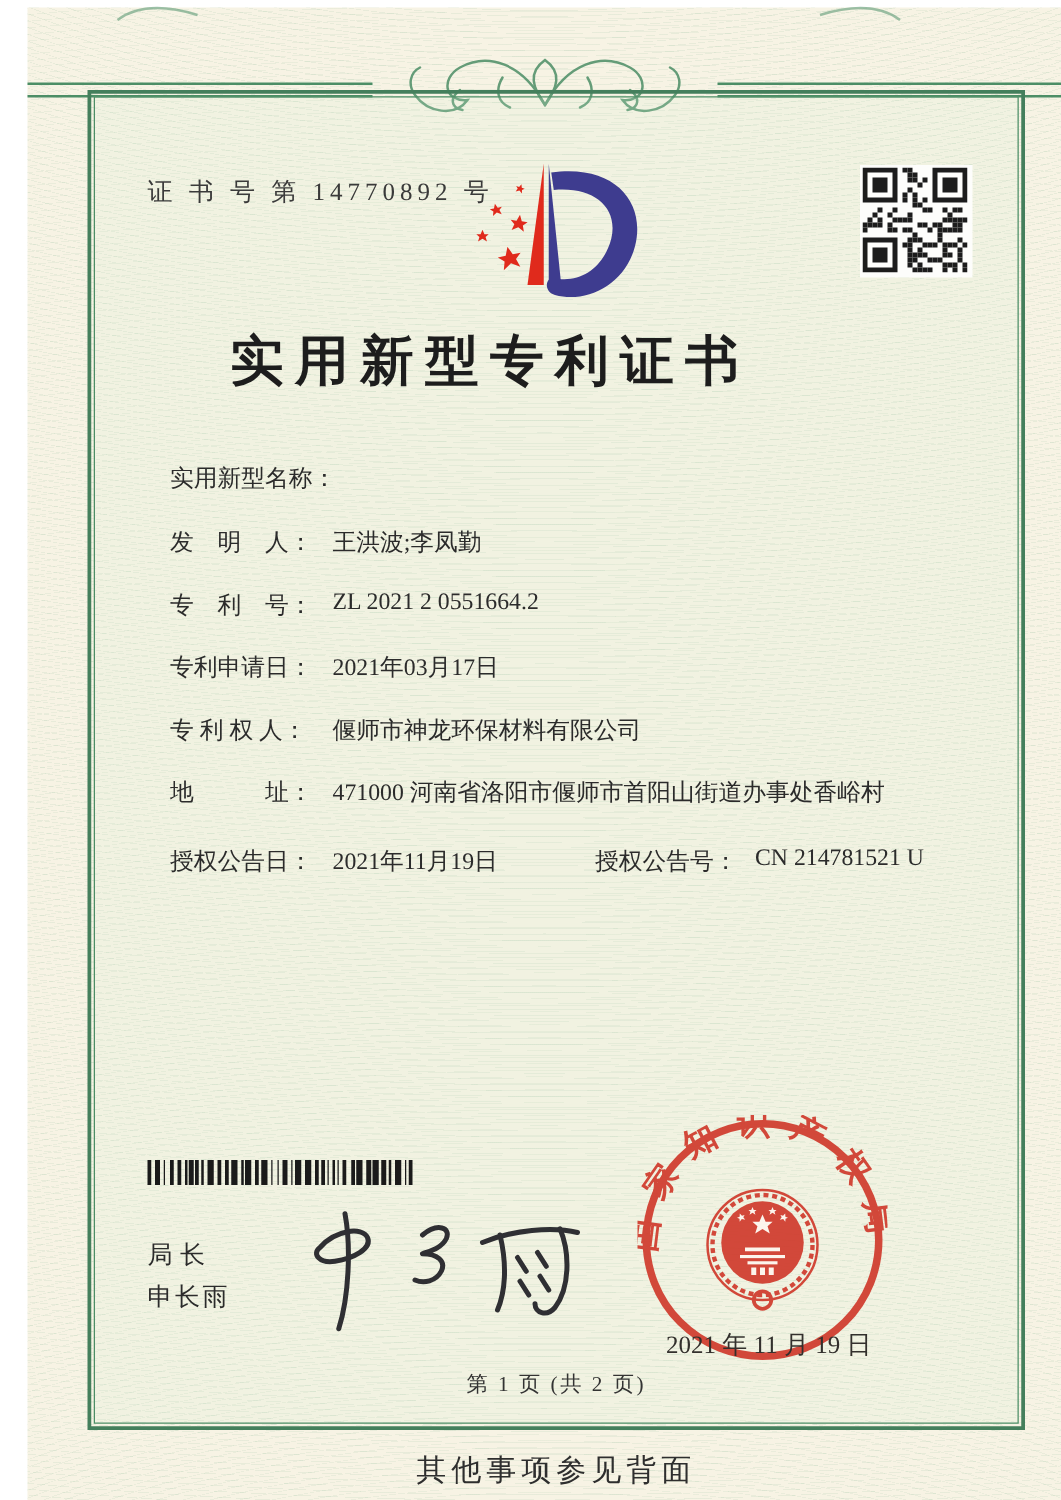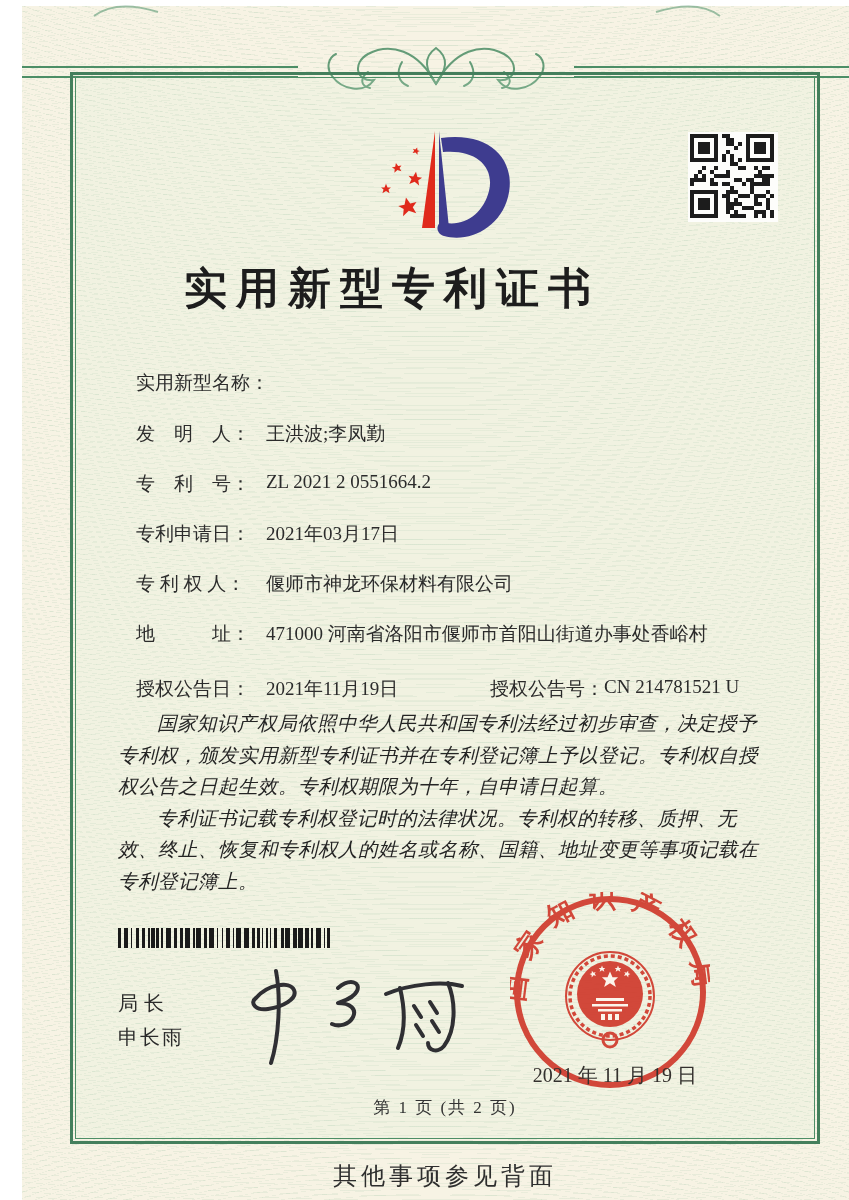--- a/index.html
+++ b/index.html
@@ -18,21 +18,21 @@
   .frame-inner{position:absolute;inset:2px;border:1px solid #4c8e66;background:rgba(214,234,210,0.16);}
   .cert-no{position:absolute;left:96px;top:134px;font-size:20px;letter-spacing:4px;color:#3a3a3a;}
   .logo{position:absolute;left:318px;top:112px;}
   .qr{position:absolute;left:666px;top:126px;width:86px;height:86px;background:#fdfdfb;padding:2px;}
   .title{position:absolute;left:48px;top:254px;width:644px;text-align:center;
          font-size:43px;font-weight:700;letter-spacing:9px;color:#1d1d1d;}
   .rows{position:absolute;left:96px;top:364px;width:660px;font-size:19px;}
   .row{position:absolute;left:18px;display:flex;white-space:nowrap;}
   .row .lbl{display:inline-block;width:130px;flex:0 0 130px;}
   .grant2{position:absolute;left:340px;top:0;display:flex;white-space:nowrap;}
-  .grant2 .lbl{width:128px;flex:0 0 128px;text-align:right;}
+  .grant2 .lbl{width:128px;flex:0 0 128px;}
   .paras{position:absolute;left:96px;top:702px;width:658px;font-size:19.5px;line-height:31.5px;
          font-style:italic;letter-spacing:0.5px;color:#242424;}
   .paras p{margin:0;text-indent:2em;}
   .barcode{position:absolute;left:96px;top:922px;width:218px;height:20px;font-size:0;}
   .signer-title{position:absolute;left:96px;top:984px;font-size:20px;letter-spacing:6px;}
   .signer-name{position:absolute;left:96px;top:1018px;font-size:20px;letter-spacing:2px;}
   .signature{position:absolute;left:208px;top:952px;}
   .seal{position:absolute;left:488px;top:886px;}
   .seal-date{position:absolute;left:478px;top:1056px;width:230px;text-align:center;font-size:20px;color:#33302d;}
   .page-indicator{position:absolute;left:48px;top:1090px;width:750px;text-align:center;font-size:17px;letter-spacing:2px;color:#333;}
@@ -61,20 +61,21 @@
       <path d="M2,14 C18,2 40,2 66,10" fill="none" stroke="#5c9a74" stroke-width="2" opacity="0.6"></path>
     </svg>
     <svg class="edge-frag" style="left:630px" width="70" height="16" viewBox="0 0 70 16">
       <path d="M68,14 C52,2 30,2 4,10" fill="none" stroke="#5c9a74" stroke-width="2" opacity="0.6"></path>
     </svg>
 
     <div class="frame">
       <div class="frame-inner"></div>
     </div>
 
+    <div class="cert-no">证 书 号 第 14770892 号</div>
 
     <svg class="logo" width="200" height="130" viewBox="0 0 200 130">
       <defs>
         <path id="star" d="M0,-10 L2.94,-3.09 L9.51,-3.09 L4.76,1.18 L6.88,8.09 L0,3.82 L-6.88,8.09 L-4.76,1.18 L-9.51,-3.09 L-2.94,-3.09 Z"></path>
       </defs>
       <path d="M101,20 C152,13 177,44 168,79 C160,110 129,125 104,118 C97,116 95,108 101,104 C124,110 143,96 149,73 C155,48 135,31 103,34 Z" fill="#3e3c8f"></path>
       <polygon points="95,13 82,110 95,110" fill="#e02a1c"></polygon>
       <polygon points="99,13 99,110 109,110" fill="#3e3c8f"></polygon>
       <g fill="#e02a1c">
         <use href="#star" transform="translate(76,33) scale(0.38) rotate(18)"></use>
@@ -232,24 +233,20 @@
       <div class="row" style="top:306px;width:660px">
         <span class="lbl">授权公告日：</span>
         <span class="val">2021年11月19日</span>
         <span class="grant2">
           <span class="lbl">授权公告号：</span>
           <span class="val">CN 214781521 U</span>
         </span>
       </div>
     </div>
 
-    <div class="paras">
-      <p>国家知识产权局依照中华人民共和国专利法经过初步审查，决定授予专利权，颁发实用新型专利证书并在专利登记簿上予以登记。专利权自授权公告之日起生效。专利权期限为十年，自申请日起算。</p>
-      <p>专利证书记载专利权登记时的法律状况。专利权的转移、质押、无效、终止、恢复和专利权人的姓名或名称、国籍、地址变更等事项记载在专利登记簿上。</p>
-    </div>
 
     <div class="barcode"><span style="display:inline-block;height:20px;width:3.2px;background:#1a1a1a"></span><span style="display:inline-block;height:20px;width:3.2px"></span><span style="display:inline-block;height:20px;width:3.2px;background:#1a1a1a"></span><span style="display:inline-block;height:20px;width:3.2px"></span><span style="display:inline-block;height:20px;width:1.6px;background:#1a1a1a"></span><span style="display:inline-block;height:20px;width:3.2px"></span><span style="display:inline-block;height:20px;width:3.2px;background:#1a1a1a"></span><span style="display:inline-block;height:20px;width:3.2px"></span><span style="display:inline-block;height:20px;width:3.2px;background:#1a1a1a"></span><span style="display:inline-block;height:20px;width:3.2px"></span><span style="display:inline-block;height:20px;width:1.6px;background:#1a1a1a"></span><span style="display:inline-block;height:20px;width:1.6px"></span><span style="display:inline-block;height:20px;width:3.2px;background:#1a1a1a"></span><span style="display:inline-block;height:20px;width:1.6px"></span><span style="display:inline-block;height:20px;width:3.2px;background:#1a1a1a"></span><span style="display:inline-block;height:20px;width:1.6px"></span><span style="display:inline-block;height:20px;width:1.6px;background:#1a1a1a"></span><span style="display:inline-block;height:20px;width:3.2px"></span><span style="display:inline-block;height:20px;width:4.800000000000001px;background:#1a1a1a"></span><span style="display:inline-block;height:20px;width:3.2px"></span><span style="display:inline-block;height:20px;width:3.2px;background:#1a1a1a"></span><span style="display:inline-block;height:20px;width:3.2px"></span><span style="display:inline-block;height:20px;width:3.2px;background:#1a1a1a"></span><span style="display:inline-block;height:20px;width:1.6px"></span><span style="display:inline-block;height:20px;width:4.800000000000001px;background:#1a1a1a"></span><span style="display:inline-block;height:20px;width:3.2px"></span><span style="display:inline-block;height:20px;width:1.6px;background:#1a1a1a"></span><span style="display:inline-block;height:20px;width:1.6px"></span><span style="display:inline-block;height:20px;width:4.800000000000001px;background:#1a1a1a"></span><span style="display:inline-block;height:20px;width:3.2px"></span><span style="display:inline-block;height:20px;width:3.2px;background:#1a1a1a"></span><span style="display:inline-block;height:20px;width:1.6px"></span><span style="display:inline-block;height:20px;width:4.800000000000001px;background:#1a1a1a"></span><span style="display:inline-block;height:20px;width:3.2px"></span><span style="display:inline-block;height:20px;width:1.6px;background:#1a1a1a"></span><span style="display:inline-block;height:20px;width:3.2px"></span><span style="display:inline-block;height:20px;width:1.6px;background:#1a1a1a"></span><span style="display:inline-block;height:20px;width:3.2px"></span><span style="display:inline-block;height:20px;width:3.2px;background:#1a1a1a"></span><span style="display:inline-block;height:20px;width:3.2px"></span><span style="display:inline-block;height:20px;width:1.6px;background:#1a1a1a"></span><span style="display:inline-block;height:20px;width:1.6px"></span><span style="display:inline-block;height:20px;width:4.800000000000001px;background:#1a1a1a"></span><span style="display:inline-block;height:20px;width:3.2px"></span><span style="display:inline-block;height:20px;width:4.800000000000001px;background:#1a1a1a"></span><span style="display:inline-block;height:20px;width:3.2px"></span><span style="display:inline-block;height:20px;width:3.2px;background:#1a1a1a"></span><span style="display:inline-block;height:20px;width:1.6px"></span><span style="display:inline-block;height:20px;width:3.2px;background:#1a1a1a"></span><span style="display:inline-block;height:20px;width:1.6px"></span><span style="display:inline-block;height:20px;width:1.6px;background:#1a1a1a"></span><span style="display:inline-block;height:20px;width:3.2px"></span><span style="display:inline-block;height:20px;width:1.6px;background:#1a1a1a"></span><span style="display:inline-block;height:20px;width:1.6px"></span><span style="display:inline-block;height:20px;width:1.6px;background:#1a1a1a"></span><span style="display:inline-block;height:20px;width:3.2px"></span><span style="display:inline-block;height:20px;width:3.2px;background:#1a1a1a"></span><span style="display:inline-block;height:20px;width:3.2px"></span><span style="display:inline-block;height:20px;width:3.2px;background:#1a1a1a"></span><span style="display:inline-block;height:20px;width:1.6px"></span><span style="display:inline-block;height:20px;width:4.800000000000001px;background:#1a1a1a"></span><span style="display:inline-block;height:20px;width:3.2px"></span><span style="display:inline-block;height:20px;width:3.2px;background:#1a1a1a"></span><span style="display:inline-block;height:20px;width:1.6px"></span><span style="display:inline-block;height:20px;width:4.800000000000001px;background:#1a1a1a"></span><span style="display:inline-block;height:20px;width:1.6px"></span><span style="display:inline-block;height:20px;width:4.800000000000001px;background:#1a1a1a"></span><span style="display:inline-block;height:20px;width:1.6px"></span><span style="display:inline-block;height:20px;width:1.6px;background:#1a1a1a"></span><span style="display:inline-block;height:20px;width:3.2px"></span><span style="display:inline-block;height:20px;width:4.800000000000001px;background:#1a1a1a"></span><span style="display:inline-block;height:20px;width:3.2px"></span><span style="display:inline-block;height:20px;width:1.6px;background:#1a1a1a"></span><span style="display:inline-block;height:20px;width:1.6px"></span><span style="display:inline-block;height:20px;width:3.2px;background:#1a1a1a"></span><span style="display:inline-block;height:20px;width:1.6px"></span></div>
 
     <div class="signer-title">局长</div>
     <div class="signer-name">申长雨</div>
 
     <svg class="signature" width="260" height="112" viewBox="0 0 260 112">
       <g fill="none" stroke="#2f2f33" stroke-width="4" stroke-linecap="round" stroke-linejoin="round">
         <path d="M26,40 C38,26 60,23 64,32 C68,41 52,49 38,51 C26,53 19,45 26,40 Z"></path>
         <path d="M46,13 C51,40 49,80 41,105"></path>

